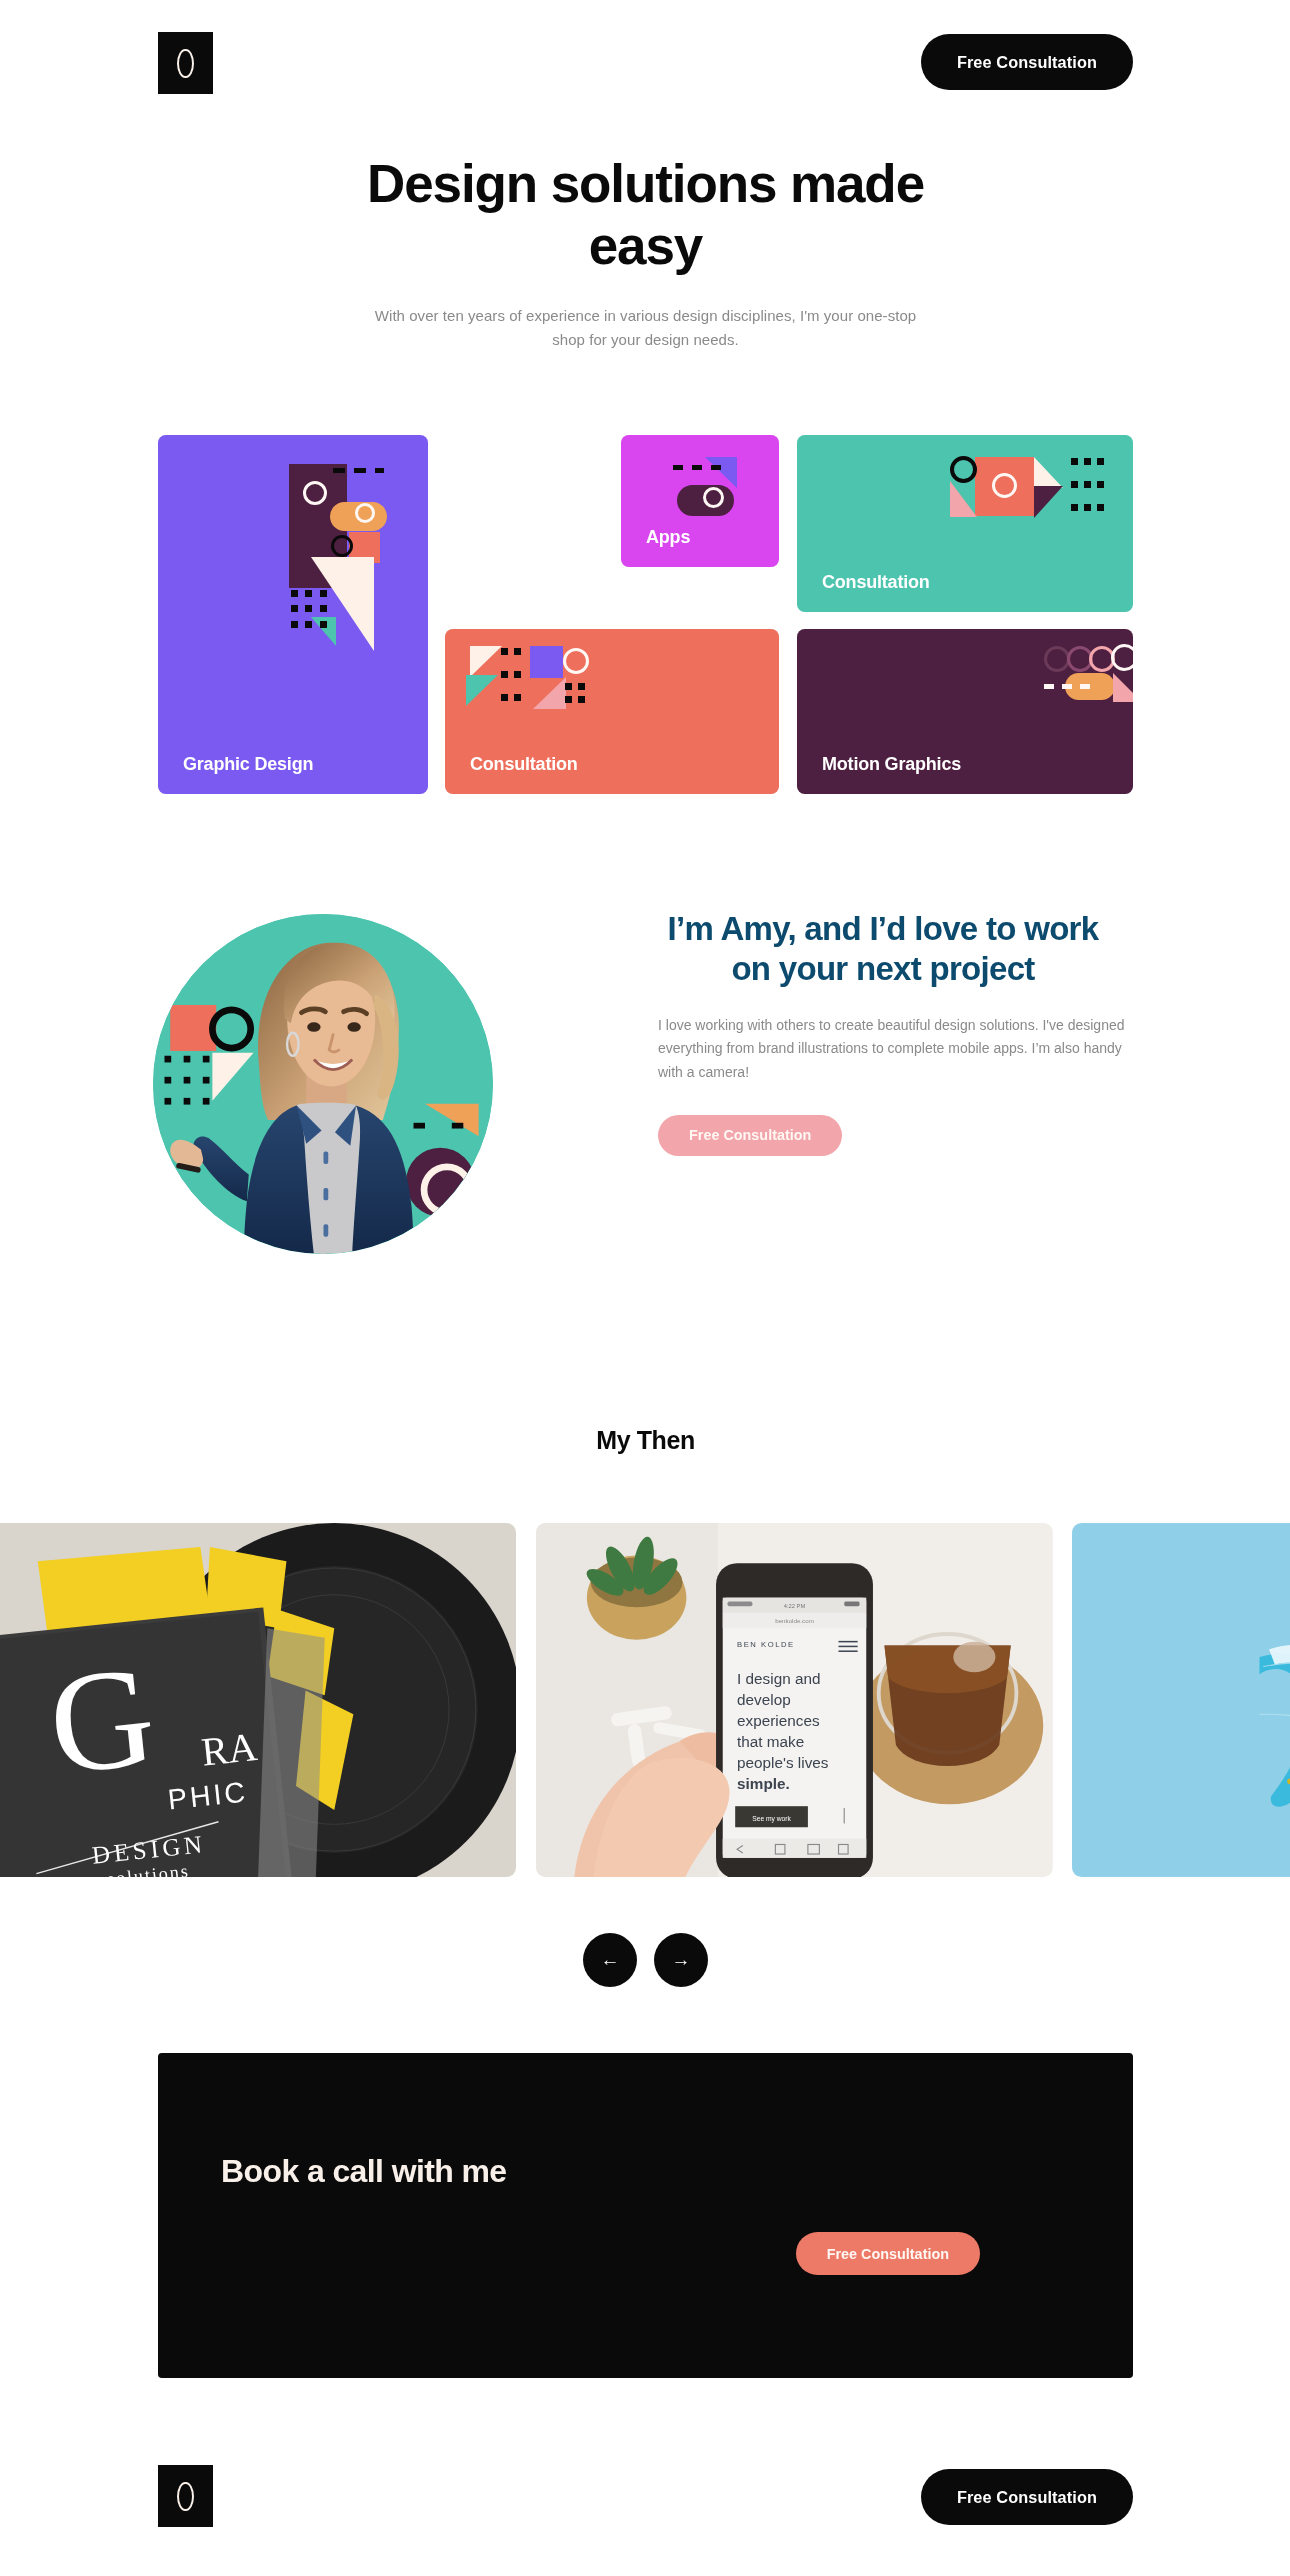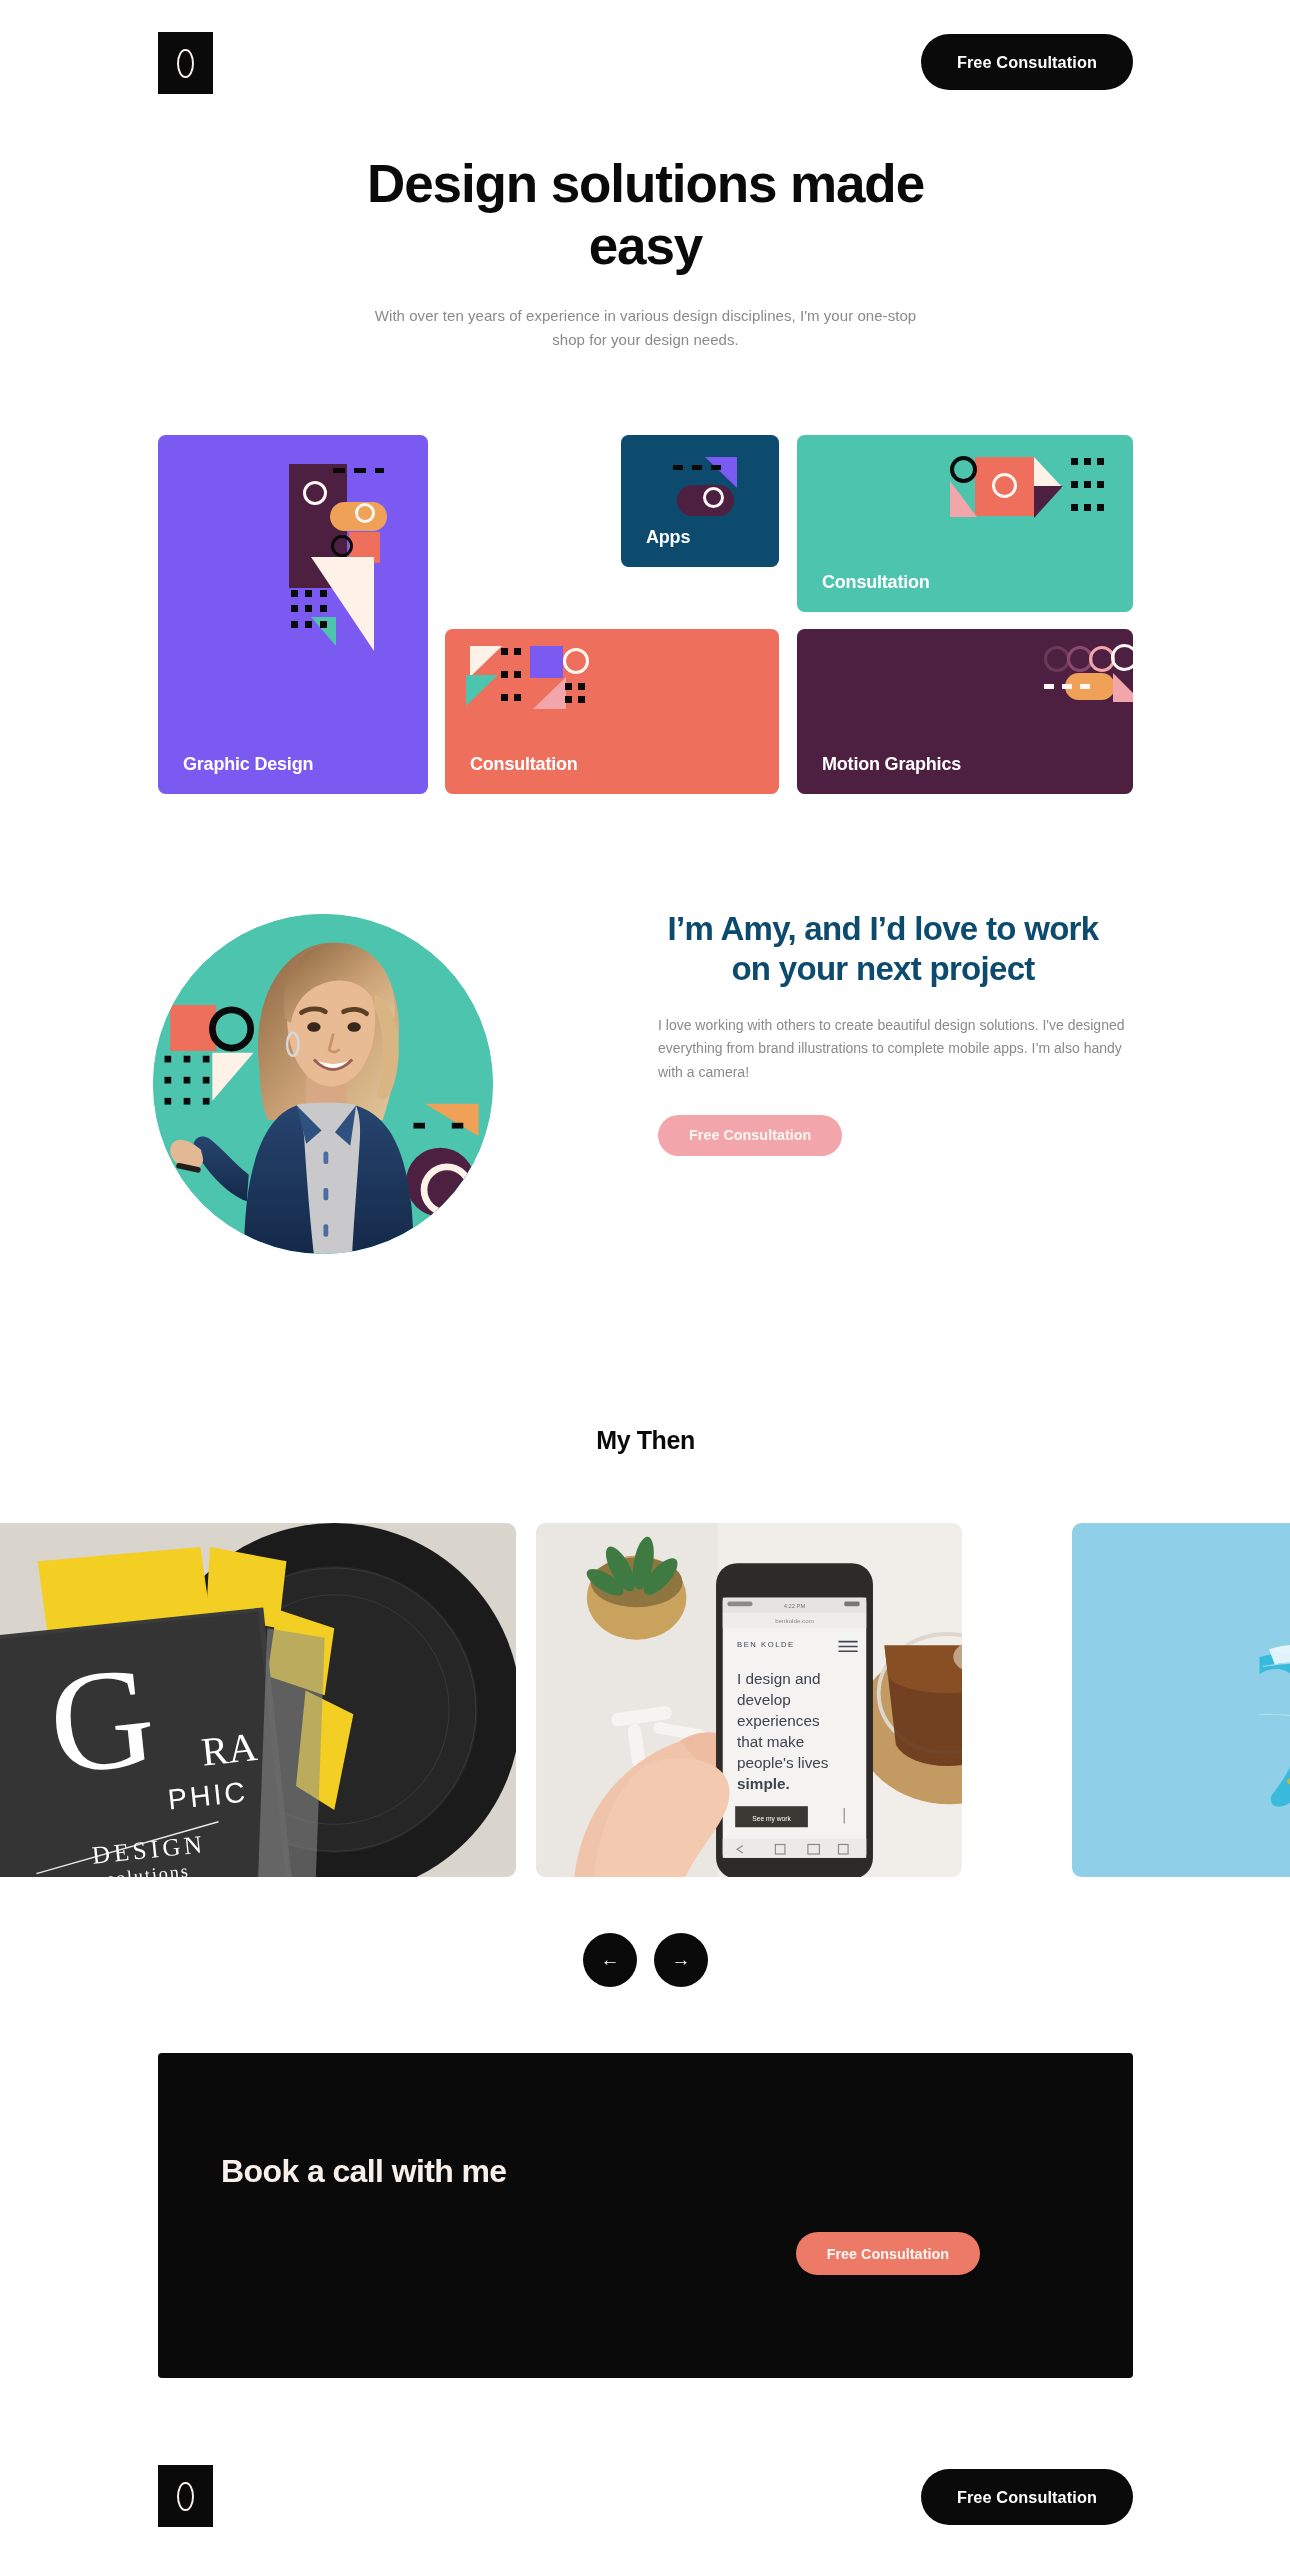--- a/index.html
+++ b/index.html
@@ -61,21 +61,21 @@
   .sq { position:absolute; }
   .ring { position:absolute; border-radius:50%; }
   .tri { position:absolute; width:0; height:0; }
   .pillshape { position:absolute; border-radius:956px; }
   .dots { position:absolute; }
   .dots i { position:absolute; width:6.7px; height:6.7px; background:#0a0a0a; display:block; }
   .dash { position:absolute; height:4.8px; background:#0a0a0a; }
 
   #card-graphic  { left:0;   top:0;   width:270px; height:359px; background:#7a5af0; }
   #card-uiux     { left:287px; top:0; width:158px; height:177px; background:#efa157; }
-  #card-apps     { left:463px; top:0; width:158px; height:132px; background:#0c4a6e; }
+  #card-apps     { left:463px; top:0; width:158px; height:132px; background:#d946ef; }
   #card-photo    { left:639px; top:0; width:336px; height:177px; background:#4dc4ad; }
   #card-illus    { left:287px; top:194px; width:334px; height:165px; background:#ed6f5c; }
   #card-motion   { left:639px; top:194px; width:336px; height:165px; background:#4d1f40;padding-left:48px; }
 
   
   .about { position:absolute; top:895px; left:0; width:1291px; height:450px; }
   .avatar-wrap {
     position:absolute; left:153px; top:19px; width:340px; height:340px;
     border-radius:50%; overflow:hidden; background:#4dc4ad;
   }
@@ -98,21 +98,21 @@
   }
 
   
   .work-title {
     position:absolute; top:1426px; left:0; width:1291px; text-align:center;
     font-size:25px; font-weight:700; color:#0a0a0a; letter-spacing:-0.4px;
   }
   .carousel { position:absolute; top:1523px; left:0; width:1291px; height:354px; }
   .slide { position:absolute; top:0; height:354px; border-radius:9.6px; overflow:hidden; }
   #slide-1 { left:-77px; width:593px; }
-  #slide-2 { left:536px; width:426px; }
+  #slide-2 { left:536px; width:517px; }
   #slide-3 { left:1072px; width:440px; }
 
   .carousel-nav {
     position:absolute; top:1933px; left:0; width:1291px;
     display:flex; justify-content:center; gap:17px;
   }
   .nav-btn {
     width:54px; height:54px; border-radius:50%; background:#0a0a0a;
     border:none; color:#ffffff; font-size:19px; cursor:pointer;
     display:flex; align-items:center; justify-content:center;

